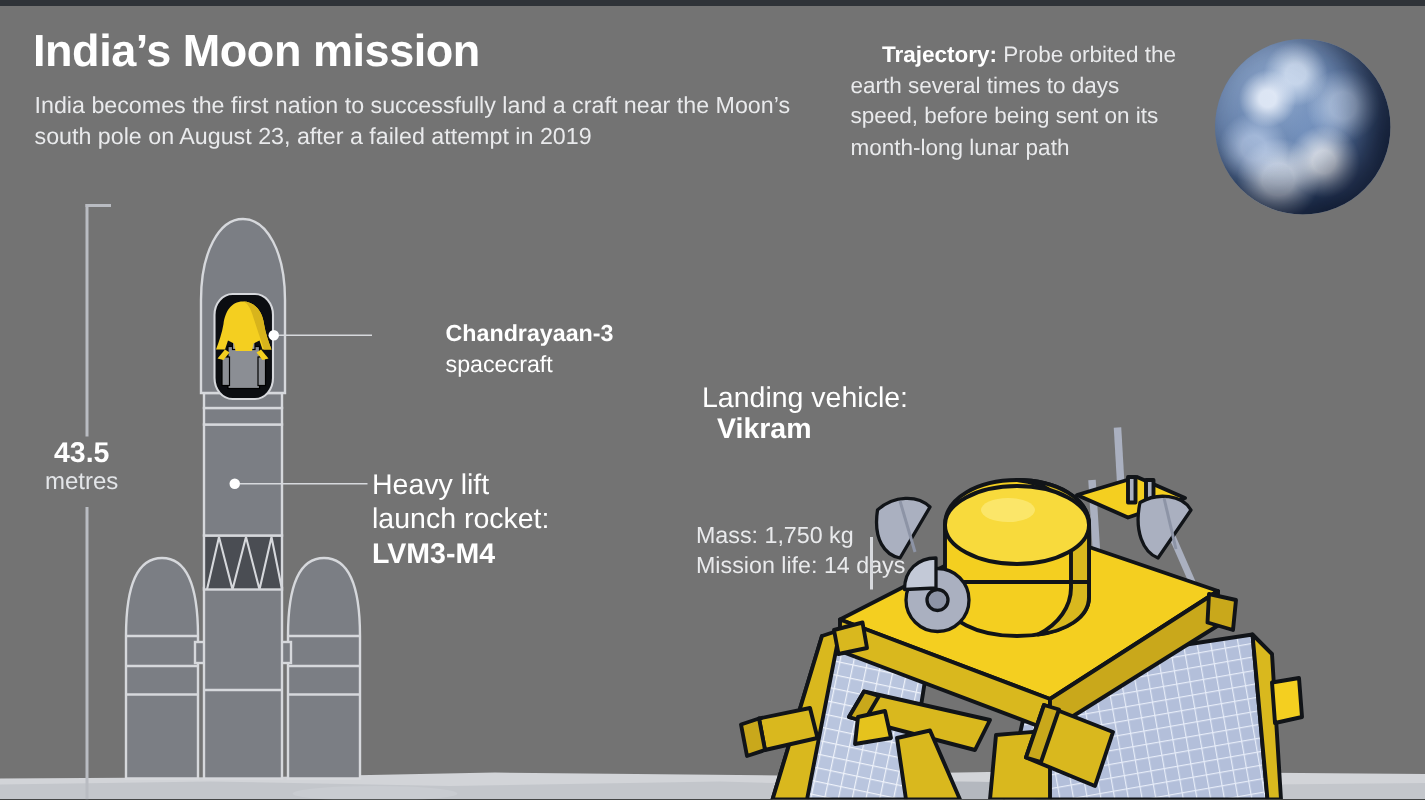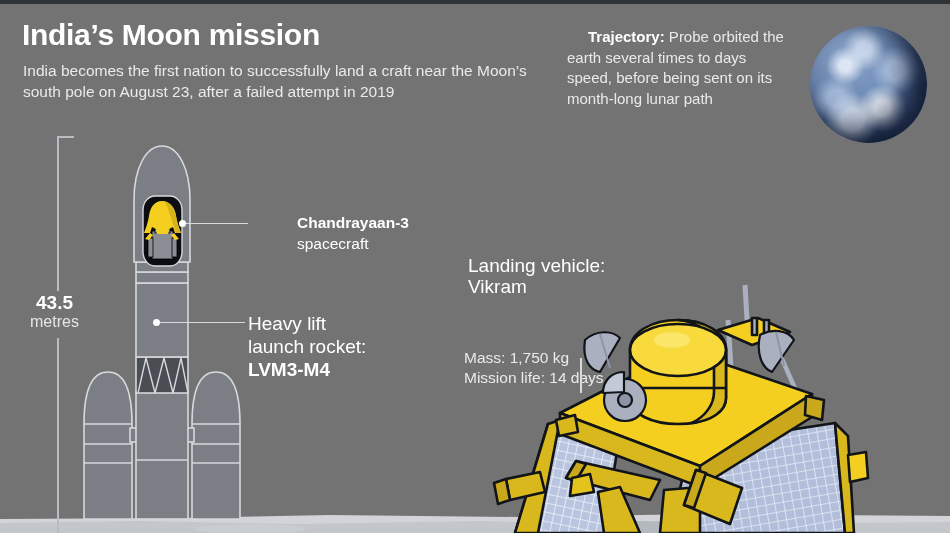--- a/index.html
+++ b/index.html
@@ -50,21 +50,21 @@
   #scale-line-bot{position:absolute;left:57px;top:338px;width:1.5px;height:195px;background:#b9bcc2;}
   #scale-tick{position:absolute;left:57px;top:136px;width:17px;height:1.5px;background:#b9bcc2;}
   #scale-num{left:36px;top:292px;font-size:19px;font-weight:bold;color:#ffffff;}
   #scale-unit{left:30px;top:313px;font-size:16px;color:#e3e5e8;}
   
   #lbl-craft{left:253px;top:212px;width:200px;font-size:15.5px;line-height:21px;color:#ffffff;margin-left:44px;}
   #lbl-craft b{font-weight:bold;}
   #lbl-rocket{left:248px;top:312px;width:190px;font-size:19px;line-height:23px;color:#ffffff;}
   #lbl-rocket b{font-weight:bold;}
   #lbl-lander{left:468px;top:255px;width:230px;font-size:19px;line-height:21px;color:#ffffff;}
-  #lbl-lander b{font-weight:normal;}
+  #lbl-lander b{font-weight:bold;margin-left:10px;}
   #lbl-landerspec{left:464px;top:310px;width:230px;font-size:15.5px;line-height:20px;color:#e9eaec;margin-top:38px;}
   .leader{position:absolute;background:#d7d9dd;height:1.4px;}
   .leaderdot{position:absolute;width:7px;height:7px;border-radius:50%;background:#ffffff;}
   .leaderv{position:absolute;background:#d7d9dd;width:1.6px;}
   svg{position:absolute;left:0;top:0;}
 </style>
 </head>
 <body>
 
 <div id="infographic">

